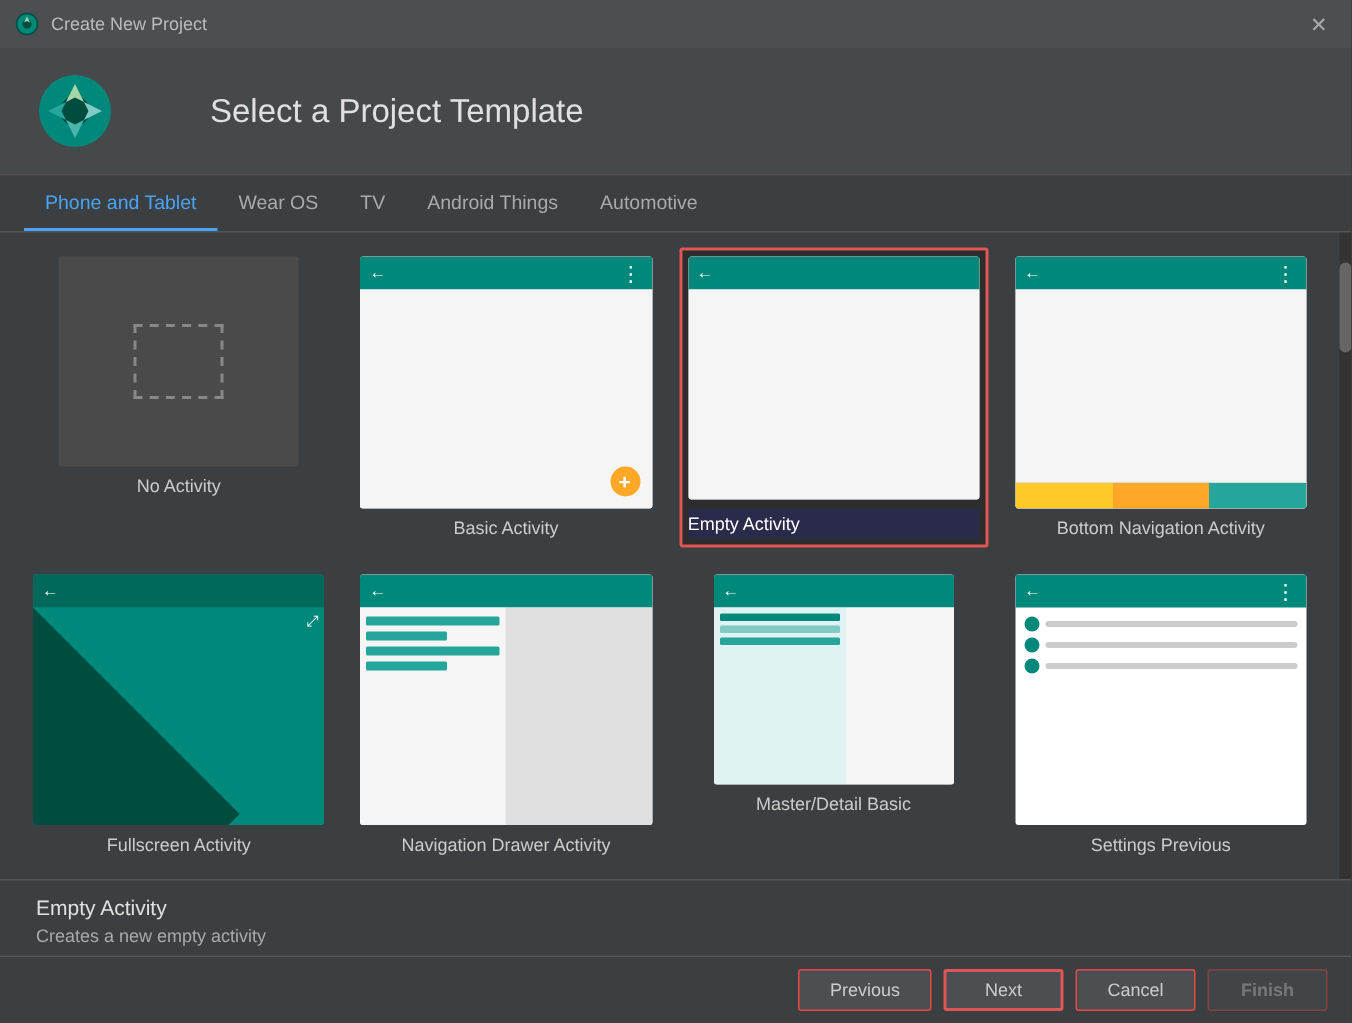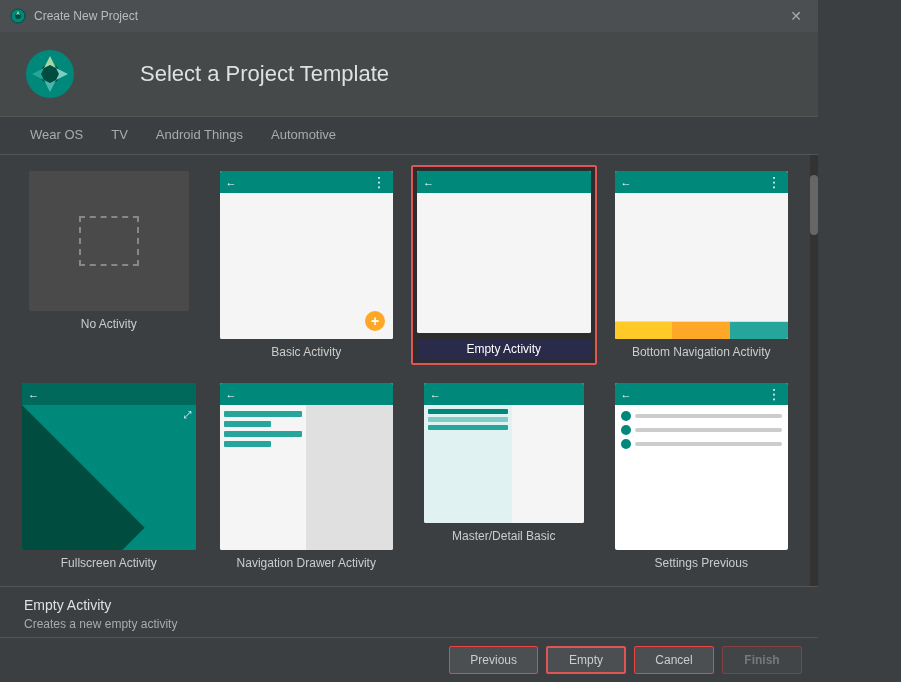--- a/index.html
+++ b/index.html
@@ -5,21 +5,21 @@
     * { box-sizing: border-box; margin: 0; padding: 0; }
     body {
       width: 901px;
       height: 682px;
       background: #3c3f41;
       font-family: 'Segoe UI', Arial, sans-serif;
       overflow: hidden;
       position: relative;
     }
     .dialog {
-      width: 818px;
+      width: 901px;
       height: 682px;
       background: #3c3f41;
       display: flex;
       flex-direction: column;
     }
     .title-bar {
       background: #4b4f52;
       height: 32px;
       display: flex;
       align-items: center;
@@ -122,21 +122,21 @@
       height: 140px;
       background: #555;
       border-radius: 2px;
       position: relative;
       overflow: hidden;
     }
     .template-label {
       color: #ccc;
       font-size: 12px;
       margin-top: 6px;
-      text-align: center;
+      text-align: left;
     }
     .selected .template-label {
       background: #2a2a4a;
       color: white;
       width: 100%;
       padding: 3px 0;
     }
 
     
     .no-activity-preview {
@@ -398,20 +398,21 @@
       <circle cx="26" cy="26" r="10" fill="#004d40"></circle>
       <path d="M26 8 L32 20 L26 17 L20 20 Z" fill="#a5d6a7"></path>
       <path d="M44 26 L32 32 L35 26 L32 20 Z" fill="#80cbc4"></path>
       <path d="M26 44 L20 32 L26 35 L32 32 Z" fill="#4db6ac"></path>
       <path d="M8 26 L20 20 L17 26 L20 32 Z" fill="#26a69a"></path>
     </svg>
     <span class="header-title">Select a Project Template</span>
   </div>
 
   <div class="tabs-bar">
+    <div class="tab active">Phone and Tablet</div>
     <div class="tab">Wear OS</div>
     <div class="tab">TV</div>
     <div class="tab">Android Things</div>
     <div class="tab">Automotive</div>
   </div>
 
   <div class="content-area">
     <div class="grid-area">
 
       <div class="template-item">
@@ -538,18 +539,18 @@
     </div>
   </div>
 
   <div class="bottom-section">
     <div class="bottom-info-title">Empty Activity</div>
     <div class="bottom-info-desc">Creates a new empty activity</div>
   </div>
 
   <div class="footer">
     <button class="btn">Previous</button>
-    <button class="btn primary">Empty</button>
+    <button class="btn primary">Next</button>
     <button class="btn">Cancel</button>
     <button class="btn" disabled="">Finish</button>
   </div>
 
 </div>
 
 </body></html>

